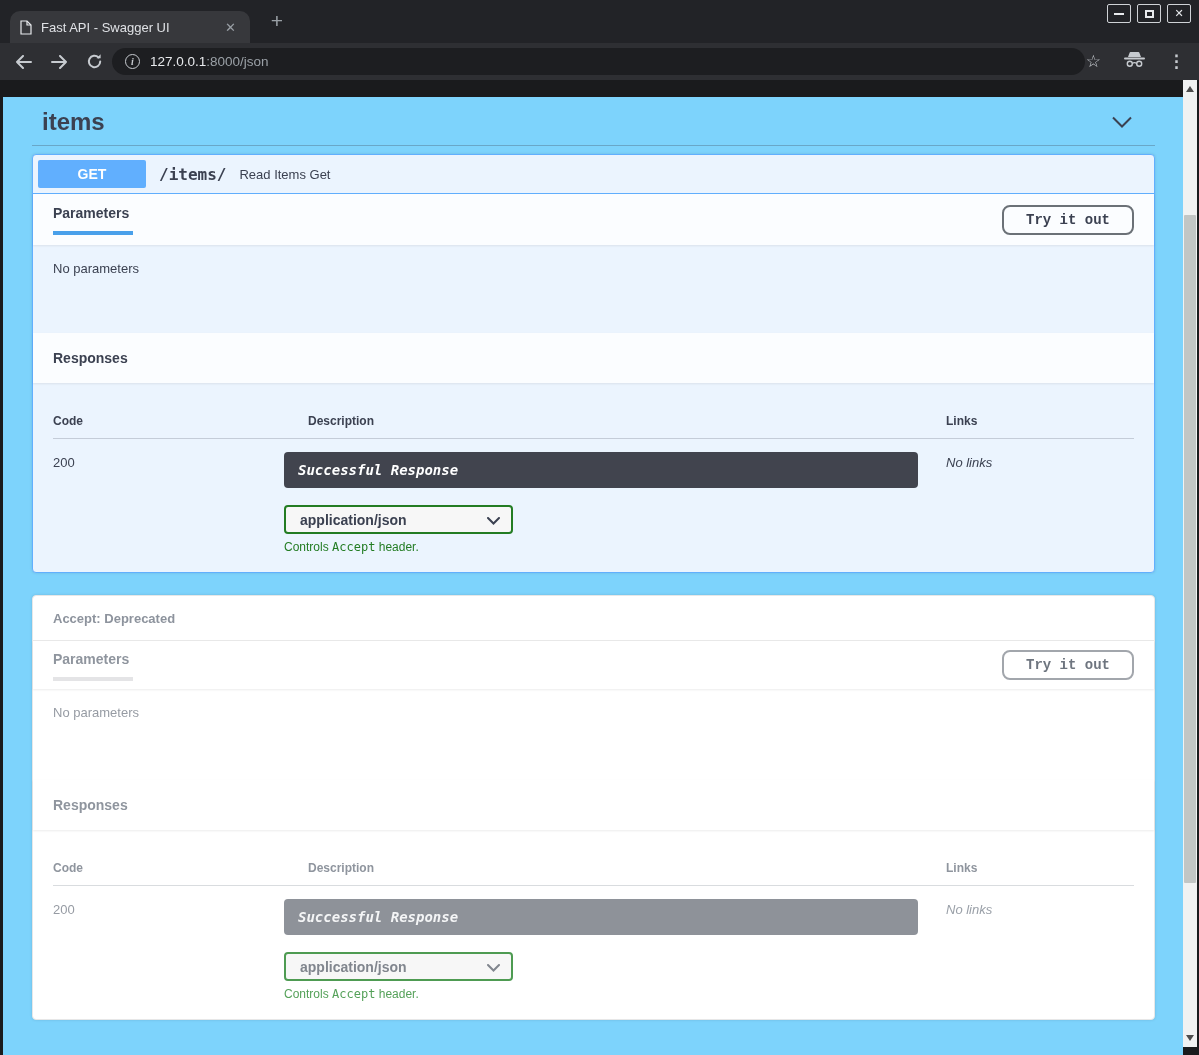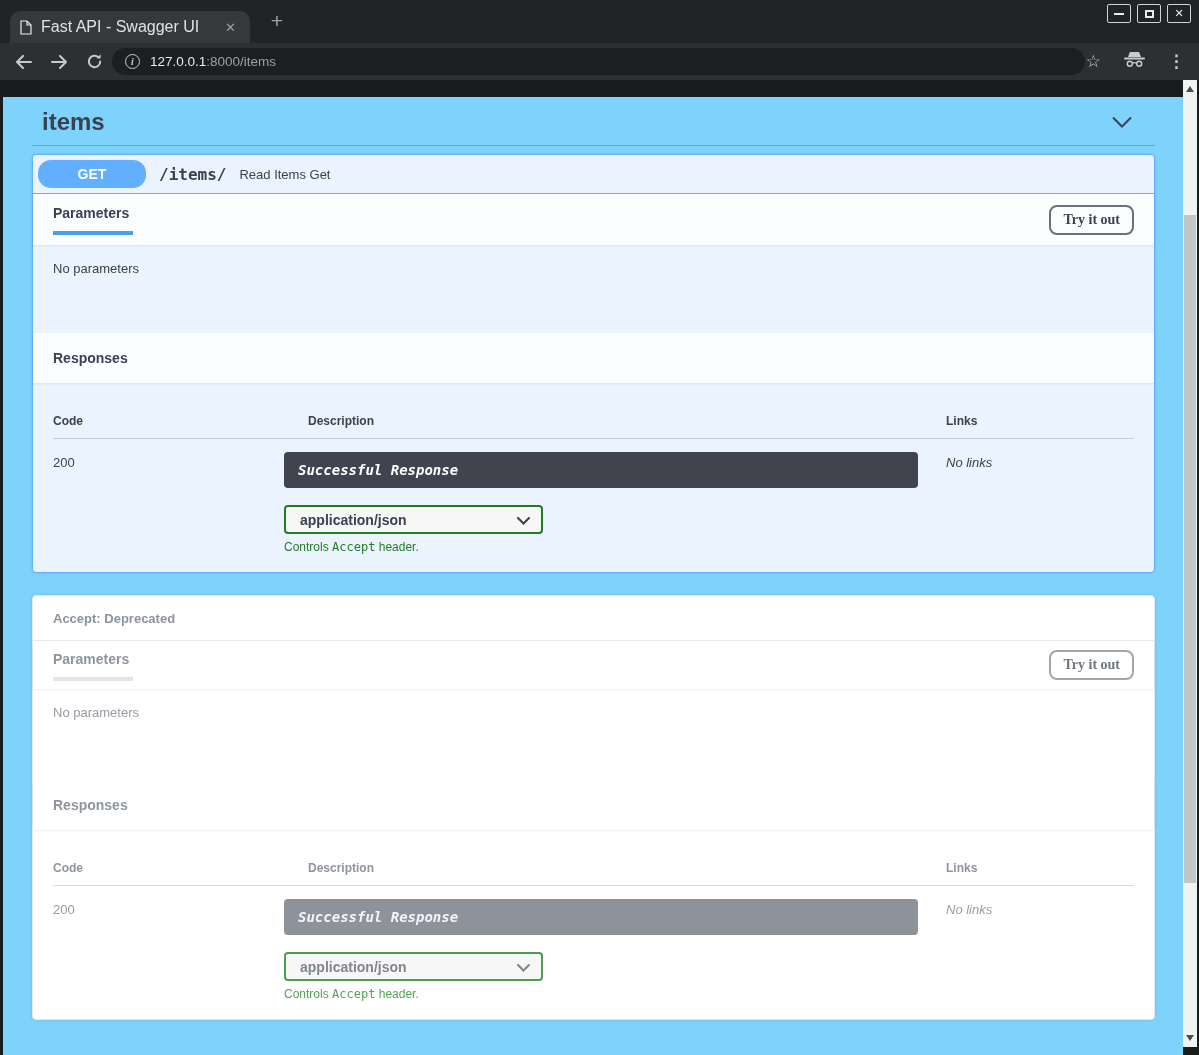--- a/index.html
+++ b/index.html
@@ -4,21 +4,21 @@
 <style>
   * { margin:0; padding:0; box-sizing:border-box; }
   body { background:#000; font-family:"Liberation Sans", sans-serif; }
   #window { position:relative; width:1199px; height:1055px; background:#1a1b1d; overflow:hidden; }
 
   
   .tabstrip { position:absolute; top:0; left:0; right:0; height:43px; background:#222327; }
   .tab { position:absolute; left:10px; top:11px; width:240px; height:32px; background:#37383c;
          border-radius:10px 10px 0 0; display:flex; align-items:center; padding:0 10px; }
   .tab-doc-icon { flex:0 0 auto; display:flex; }
-  .tab-title { color:#dfe1e5; font-size:16px; margin-left:9px; flex:1; white-space:nowrap; overflow:hidden; }
+  .tab-title { color:#dfe1e5; font-size:13px; margin-left:9px; flex:1; white-space:nowrap; overflow:hidden; }
   .tab-close { color:#9aa0a6; font-size:13px; padding:0 4px; }
   .new-tab { position:absolute; left:263px; top:7px; width:28px; height:28px; color:#9aa0a6;
              font-size:21px; font-weight:400; display:flex; align-items:center; justify-content:center; }
   .win-controls { position:absolute; right:8px; top:4px; display:flex; gap:6px; }
   .win-btn { width:24px; height:19px; border:1px solid #cfd2d6; border-radius:2px;
              display:flex; align-items:center; justify-content:center; color:#e8eaed; font-size:11px; }
   .glyph-min { width:10px; height:2px; background:#e8eaed; }
   .glyph-max { width:9px; height:8px; border:2px solid #e8eaed; }
 
   .toolbar { position:absolute; top:43px; left:0; right:0; height:37px; background:#2e2f33; }
@@ -50,61 +50,61 @@
   .sec-title { font-size:24px; font-weight:700; color:#3b4151; line-height:26px; }
   .sec-chevron { display:flex; }
 
   .opblock { border-radius:4px; margin-top:8px; }
   .opblock.get { border:1px solid #61affe; background:#ebf4fe; box-shadow:0 0 3px rgba(0,0,0,.12); }
   .opblock.deprecated { border:1px solid #e7e7e7; background:#ffffff; box-shadow:0 0 3px rgba(0,0,0,.12); margin-top:22px; }
 
   .opblock-summary { display:flex; align-items:center; padding:5px; }
   .get .opblock-summary { border-bottom:1px solid #61affe; }
   .method-badge { min-width:108px; height:28px; display:flex; align-items:center; justify-content:center;
-                  border-radius:13px; font-weight:700; font-size:14px; color:#fff; }
+                  border-radius:2px; font-weight:700; font-size:14px; color:#fff; }
   .get .method-badge { background:#61affe; }
   .deprecated .method-badge { background:#ececec; color:#fafafa; }
   .op-path { font-family:"DejaVu Sans Mono", monospace; font-weight:700; font-size:16px; color:#3b4151; margin-left:13px; }
   .deprecated .op-path { color:#8b919b; text-decoration:line-through; }
   .op-summary-text { font-size:13px; color:#3b4151; margin-left:13px; }
   .deprecated .op-summary-text { color:#9298a2; }
 
   .dep-warning { padding:15px 20px 14px; font-size:13px; font-weight:700; color:#8d939d; border-bottom:1px solid #e9e9e9; }
 
   .sect-header { display:flex; align-items:center; justify-content:space-between; min-height:51px;
                  padding:8px 20px; background:rgba(255,255,255,.8); box-shadow:0 1px 2px rgba(0,0,0,.08); }
   .deprecated .sect-header { min-height:48px; }
   .sect-label { font-size:14px; font-weight:700; color:#3b4151; }
   .deprecated .sect-label { color:#8f959e; }
   .param-tab { display:inline-block; }
   .tab-underline { height:4px; width:80px; background:#49a0ea; margin-top:9px; }
   .deprecated .tab-underline { background:#e4e4e6; }
-  .try-btn { border:2px solid #6b7177; border-radius:8px; background:transparent; padding:5px 12px;
-             font-size:14px; font-weight:700; color:#3b4151; font-family:Liberation Serif, serif; }
+  .try-btn { border:2px solid #6b7177; border-radius:8px; background:transparent; padding:5px 22px;
+             font-size:14px; font-weight:700; color:#3b4151; font-family:Liberation Mono, monospace; }
   .deprecated .try-btn { border-color:#a2a6ac; color:#6e757f; }
 
   .params-body { padding:16px 20px 57px; font-size:13px; color:#3b4151; }
   .deprecated .params-body { color:#969ba3; padding-bottom:60px; }
 
   .resp-label-row { min-height:50px; display:flex; align-items:center; padding:8px 20px;
                     background:rgba(255,255,255,.8); box-shadow:0 1px 2px rgba(0,0,0,.08); }
   .resp-table { padding:17px 20px 18px; }
   .resp-grid { display:grid; grid-template-columns:231px 1fr 188px; }
   .resp-head { border-bottom:1px solid rgba(59,65,81,.22); padding:14px 0 10px;gap:24px; }
   .deprecated .resp-head { border-bottom-color:#d9dcdf; }
   .col-h { font-size:12px; font-weight:700; color:#3b4151; }
   .deprecated .col-h { color:#8f959e; }
   .resp-row { padding-top:13px; }
   .resp-code { font-size:13px; color:#3b4151; padding-top:3px; }
   .deprecated .resp-code { color:#969ba3; }
   .resp-desc-box { background:#41444e; border-radius:4px; margin-right:28px; padding:10px 14px;
                    color:#ffffff; font-family:"DejaVu Sans Mono", monospace; font-style:italic;
                    font-weight:700; font-size:14px; }
   .deprecated .resp-desc-box { background:#8e9299; color:#f4f5f6; }
-  .media-select { margin-top:17px; width:259px; height:29px; border:2px solid #237c23; border-radius:4px;
+  .media-select { margin-top:17px; width:229px; height:29px; border:2px solid #237c23; border-radius:4px;
                   background:#f7f7f7; display:flex; align-items:center; justify-content:space-between;
                   padding:0 11px 0 14px; font-size:14px; font-weight:700; color:#3b4151; }
   .deprecated .media-select { border-color:#4e9b52; color:#81868e; }
   .controls-note { margin-top:6px; font-size:12px; color:#237c23; }
   .deprecated .controls-note { color:#55a159; }
   .controls-note .mono { font-family:"DejaVu Sans Mono", monospace; }
   .resp-links { font-size:13px; font-style:italic; color:#3b4151; padding-top:3px; }
   .deprecated .resp-links { color:#9aa0a8; }
 </style>
 </head>
@@ -149,21 +149,21 @@
       </span>
       <span class="nav-btn">
         <svg width="17" height="17" viewBox="0 0 17 17">
             <path d="M14.2 8.5a5.7 5.7 0 1 1-1.7-4.05" fill="none" stroke="#c7cbd0" stroke-width="2" stroke-linecap="round"></path>
             <path d="M14.6 1.2v4h-4z" fill="#c7cbd0"></path>
           </svg>
       </span>
     </div>
     <div class="omnibox">
       <span class="info-icon">i</span>
-      <span class="url"><span class="host">127.0.0.1</span><span>:8000/items</span></span>
+      <span class="url"><span class="host">127.0.0.1</span><span>:8000/json</span></span>
     </div>
     <div class="toolbar-right">
       <span class="star-icon">☆</span>
       <span>
         <svg width="23" height="17" viewBox="0 0 23 17">
             <path d="M5 6l1.6-4.2a1 1 0 0 1 .94-.8h7.9a1 1 0 0 1 .95.8L18 6z" fill="#c7cbd0"></path>
             <rect x="1" y="6.4" width="21" height="2" rx="1" fill="#c7cbd0"></rect>
             <circle cx="6.8" cy="12.8" r="2.5" fill="none" stroke="#c7cbd0" stroke-width="1.4"></circle>
             <circle cx="16.2" cy="12.8" r="2.5" fill="none" stroke="#c7cbd0" stroke-width="1.4"></circle>
             <path d="M9.3 12.4c1.3-.9 3.1-.9 4.4 0" fill="none" stroke="#c7cbd0" stroke-width="1.2"></path>

